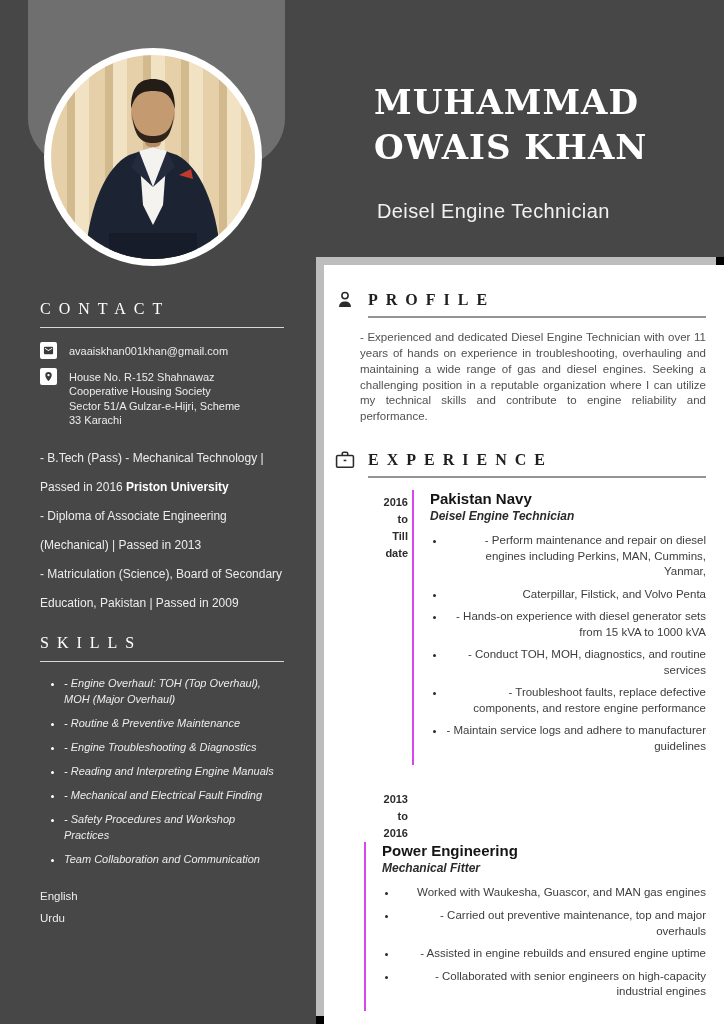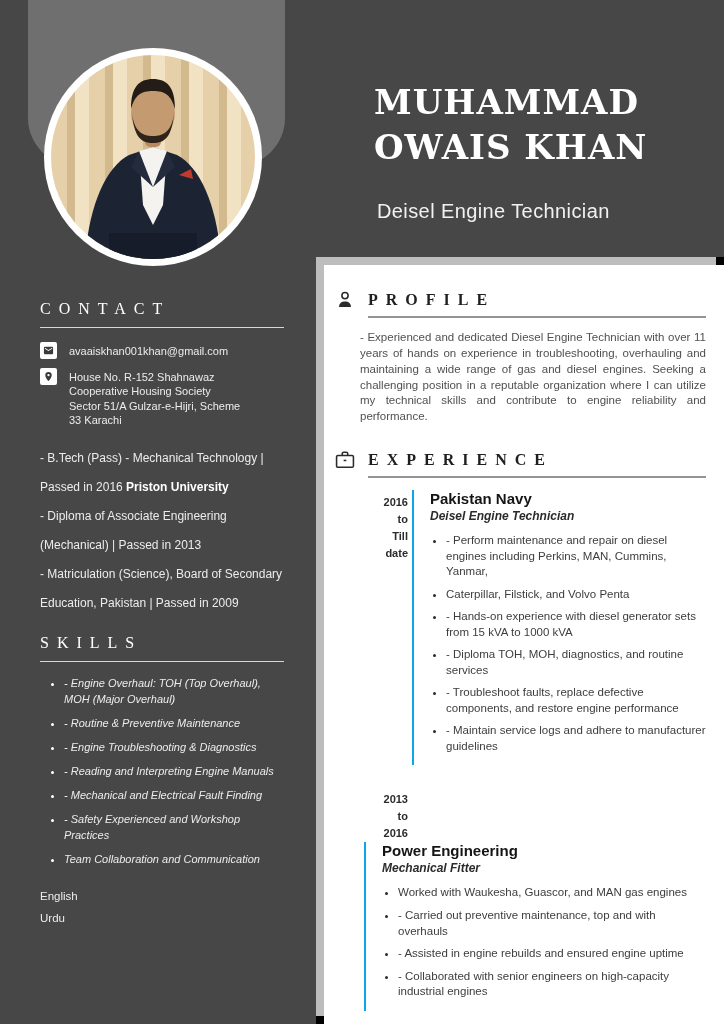--- a/index.html
+++ b/index.html
@@ -31,24 +31,24 @@
   .m-head .m-icon{width:22px;height:22px;flex:none;margin-right:12px;margin-top:-2px;}
   .m-head .h-text{flex:1;font-family:"Liberation Serif",serif;font-weight:bold;font-size:16px;
                   letter-spacing:8px;color:#1f1f1f;padding-bottom:7px;border-bottom:2px solid #949494;}
   .m-head.no-icon{margin-left:-6px;}
 
   .profile-text{margin-top:12px;font-size:11.5px;color:#505050;line-height:1.38;text-align:justify;}
 
   .entry{display:flex;margin-top:12px;}
   .period{width:42px;margin-left:6px;padding-top:4px;font-weight:bold;font-size:11px;line-height:1.55;
           color:#2b2b2b;text-align:right;white-space:pre-line;flex:none;}
-  .entry-body{margin-left:4px;border-left:2px solid #0ea5e9;padding-left:16px;flex:1;padding-bottom:4px;}
+  .entry-body{margin-left:4px;border-left:2px solid #d946ef;padding-left:16px;flex:1;padding-bottom:4px;}
   .company{font-size:15px;font-weight:bold;color:#151515;}
   .role{font-size:12px;font-weight:bold;font-style:italic;color:#2b2b2b;margin-top:2px;}
-  .bullets{margin:10px 0 0 0;padding-left:16px;}
+  .bullets{margin:10px 0 0 0;padding-left:16px;text-align:right;}
   .bullets li{font-size:11.5px;color:#3d3d3d;line-height:1.35;margin-bottom:7px;}
   .bullets li::marker{color:#2b2b2b;}
 
   .section-experience{margin-top:26px;}
   .entry-2{margin-top:22px;flex-direction:column;}
   .section-references{margin-top:18px;}
 
   
   .sidebar-content{position:absolute;top:300px;left:40px;width:244px;}
   .s-head{font-family:"Liberation Serif",serif;font-weight:normal;font-size:16px;letter-spacing:8px;
@@ -128,37 +128,37 @@
 to
 Till
 date</div>
           <div class="entry-body">
             <div class="company">Pakistan Navy</div>
             <div class="role">Deisel Engine Technician</div>
             <ul class="bullets">
               <li>- Perform maintenance and repair on diesel engines including Perkins, MAN, Cummins, Yanmar,</li>
               <li>Caterpillar, Filstick, and Volvo Penta</li>
               <li>- Hands-on experience with diesel generator sets from 15 kVA to 1000 kVA</li>
-              <li>- Diploma TOH, MOH, diagnostics, and routine services</li>
+              <li>- Conduct TOH, MOH, diagnostics, and routine services</li>
               <li>- Troubleshoot faults, replace defective components, and restore engine performance</li>
               <li>- Maintain service logs and adhere to manufacturer guidelines</li>
             </ul>
           </div>
         </div>
 
         <div class="entry entry-2">
           <div class="period">2013
 to
 2016</div>
           <div class="entry-body">
             <div class="company">Power Engineering</div>
             <div class="role">Mechanical Fitter</div>
             <ul class="bullets">
               <li>Worked with Waukesha, Guascor, and MAN gas engines</li>
-              <li>- Carried out preventive maintenance, top and with overhauls</li>
+              <li>- Carried out preventive maintenance, top and major overhauls</li>
               <li>- Assisted in engine rebuilds and ensured engine uptime</li>
               <li>- Collaborated with senior engineers on high-capacity industrial engines</li>
             </ul>
           </div>
         </div>
       </div>
 
       <div class="section-references">
         <div class="m-head no-icon">
           <div class="h-text">REFERENCES</div>
@@ -207,21 +207,21 @@
     </div>
 
     <div class="section-skills">
       <div class="s-head">SKILLS</div>
       <ul class="skills-list">
         <li>- Engine Overhaul: TOH (Top Overhaul), MOH (Major Overhaul)</li>
         <li>- Routine &amp; Preventive Maintenance</li>
         <li>- Engine Troubleshooting &amp; Diagnostics</li>
         <li>- Reading and Interpreting Engine Manuals</li>
         <li>- Mechanical and Electrical Fault Finding</li>
-        <li>- Safety Experienced and Workshop Practices</li>
+        <li>- Safety Procedures and Workshop Practices</li>
         <li>Team Collaboration and Communication</li>
       </ul>
     </div>
 
     <div class="section-language">
       <div class="lang-item">English</div>
       <div class="lang-item">Urdu</div>
     </div>
 
   </div>

